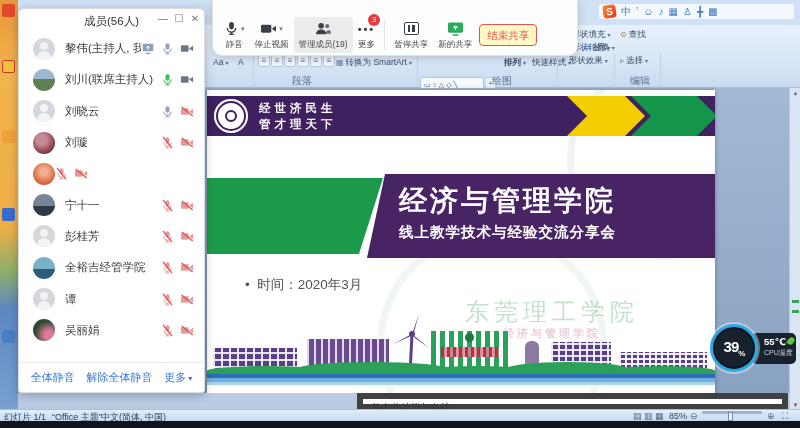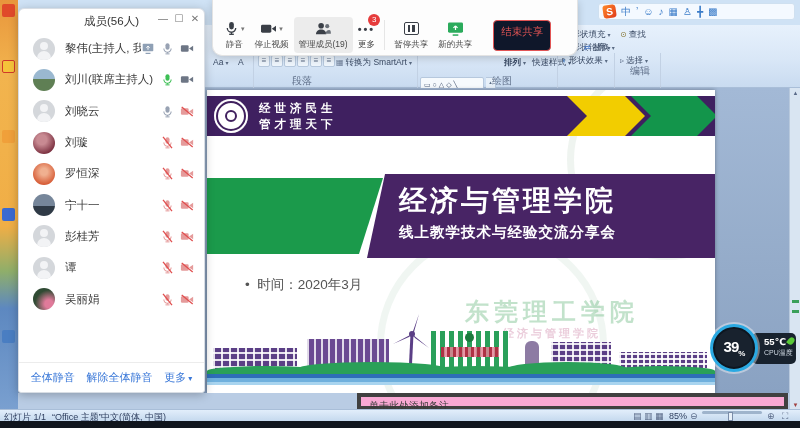--- a/index.html
+++ b/index.html
@@ -39,38 +39,38 @@
   #seal::before{content:"";position:absolute;left:11px;top:11px;width:8px;height:8px;border:2px solid #41215f;border-radius:50%}
   #motto{left:52px;top:4px;color:#fff;font-family:Liberation Serif, serif;font-weight:bold;font-size:11.5px;line-height:16px;letter-spacing:4px;white-space:pre-line}
   .chev{position:absolute;top:0;height:40px;clip-path:polygon(0 0,calc(100% - 20px) 0,100% 50%,calc(100% - 20px) 100%,0 100%,20px 50%)}
   #chev-yellow{left:360px;width:78px;background:#f2cd00}
   #chev-green{left:424px;width:86px;background:#13954b}
   #band-purple{left:146px;top:84px;width:362px;height:84px;background:#482465;clip-path:polygon(32px 0,100% 0,100% 100%,14px 100%)}
   #band-green{left:0;top:88px;width:176px;height:76px;background:#1b9a4b;clip-path:polygon(0 0,100% 0,calc(100% - 24px) 100%,0 100%)}
   #slide-title{left:192px;top:92px;color:#fff;font-family:"DejaVu Serif",serif;font-weight:bold;font-size:28px;letter-spacing:3px}
   #slide-subtitle{left:192px;top:133px;color:#fff;font-family:"DejaVu Serif",serif;font-weight:bold;font-size:14.5px;letter-spacing:1px}
   #bullet-line{left:38px;top:186px;color:#555;font-size:13.5px}
-  #wm-text1{left:258px;top:206px;font-size:24px;font-weight:bold;letter-spacing:5px;color:rgba(120,190,140,.45)}
+  #wm-text1{left:258px;top:206px;font-size:24px;font-weight:normal;letter-spacing:5px;color:rgba(120,190,140,.45)}
   #wm-text2{left:296px;top:236px;font-size:11px;font-weight:bold;letter-spacing:3px;color:rgba(205,130,165,.4)}
   
   .bld{position:absolute}
   #water{left:0;top:284px;width:100%;height:11px;background:linear-gradient(180deg,#2e6db8 0 35%,#6fb0dd 35% 70%,#a8d4ef 70% 100%)}
   .grass{position:absolute;background:#2aa058;border-radius:50% 50% 0 0}
   #b1{left:6px;top:258px;width:84px;height:27px;background:#5b3f86;background-image:repeating-linear-gradient(0deg,rgba(255,255,255,.85) 0 2px,transparent 2px 7px),repeating-linear-gradient(90deg,rgba(255,255,255,.85) 0 2px,transparent 2px 8px)}
   #b2{left:100px;top:249px;width:82px;height:36px;background:#6b4a92;background-image:repeating-linear-gradient(90deg,rgba(255,255,255,.8) 0 2px,transparent 2px 7px)}
   #b3{left:224px;top:241px;width:78px;height:44px;background:repeating-linear-gradient(90deg,#2aa05a 0 5px,#fff 5px 9px)}
   #b3-sign{position:absolute;left:10px;top:16px;width:58px;height:10px;background:rgba(228,130,150,.85);background-image:repeating-linear-gradient(90deg,rgba(170,40,60,.9) 0 3px,transparent 3px 6px)}
   #b3-logo{position:absolute;left:34px;top:2px;width:9px;height:9px;border-radius:50%;background:#1b7a3d}
   #monument{left:318px;top:251px;width:14px;height:34px;background:#8d7ba3;border-radius:6px 6px 2px 2px}
   #b4{left:344px;top:252px;width:60px;height:33px;background:#5b3f86;background-image:repeating-linear-gradient(0deg,rgba(255,255,255,.85) 0 2px,transparent 2px 6px),repeating-linear-gradient(90deg,rgba(255,255,255,.85) 0 2px,transparent 2px 7px)}
   #b5{left:412px;top:262px;width:88px;height:23px;background:#5b3f86;background-image:repeating-linear-gradient(0deg,rgba(255,255,255,.9) 0 2px,transparent 2px 5px),repeating-linear-gradient(90deg,rgba(255,255,255,.9) 0 2px,transparent 2px 6px)}
 
   
   #notes-pane{left:0;top:393px;width:789px;height:17px;background:#b9cce4;z-index:1}
-  #notes-white{position:absolute;left:357px;top:0;width:431px;height:17px;background:#f9a8d4;border:4px solid #404040}
+  #notes-white{position:absolute;left:357px;top:0;width:431px;height:17px;background:#ffffff;border:6px solid #404040}
   #notes-text{position:absolute;left:8px;top:2px;font-size:10px;color:#3a3a3a}
   #status-bar{left:0;top:409px;width:800px;height:12px;background:linear-gradient(180deg,#e2eefb,#c5d9ee);border-top:1px solid #a9bed8;z-index:3;font-size:9px;color:#2f3f5f}
   #status-bar span{position:absolute;top:1px;white-space:nowrap}
   .view-ico{font-size:9px;color:#5a6a88}
   #zoom-track{position:absolute;left:702px;top:5px;width:60px;height:3px;background:#9fb4cc;border-radius:2px}
   #zoom-thumb{position:absolute;left:26px;top:-3px;width:5px;height:9px;background:#e8f0f8;border:1px solid #7a8ca8}
   #taskbar{left:0;top:421px;width:800px;height:7px;background:#10151d;z-index:4}
 
   
   #members-panel{left:18px;top:8px;width:187px;height:385px;background:#fff;border:1px solid #d8dde4;border-radius:6px 6px 3px 3px;z-index:10;box-shadow:0 2px 10px rgba(0,0,0,.25);display:flex;flex-direction:column}
@@ -100,21 +100,21 @@
   #meet-title{position:absolute;left:0;right:0;top:2px;text-align:center;font-size:10.5px;color:#2e2e2e;white-space:nowrap}
   #meet-btns{position:absolute;left:6px;right:6px;top:16px;height:38px;display:flex;align-items:center}
   .tbtn{display:flex;flex-direction:column;align-items:center;justify-content:center;height:36px;padding:0 5px;position:relative;cursor:pointer}
   .tbtn .tico{height:18px;display:flex;align-items:center}
   .tbtn .tlab{font-size:8.5px;color:#4a4a4a;margin-top:1px;white-space:nowrap}
   .tbtn.hl{background:#ececec;border-radius:4px}
   .tcaret{font-size:7px;color:#777;margin-left:2px}
   .dots{letter-spacing:2px;font-size:11px;color:#3a3f47;font-weight:bold}
   #more-badge{position:absolute;top:-3px;right:0;min-width:12px;height:12px;border-radius:6px;background:#e63c3c;color:#fff;font-size:8px;line-height:12px;text-align:center;padding:0 2px}
   .tb-sep{width:1px;height:30px;background:#e6e6e6;margin:0 4px}
-  #end-share-btn{margin-left:16px;width:58px;height:31px;border:1px solid #e25454;border-radius:4px;color:#e25454;font-size:10.5px;line-height:20px;text-align:center;background:#0f172a;cursor:pointer;flex:none}
+  #end-share-btn{margin-left:2px;width:58px;height:22px;border:1px solid #e25454;border-radius:4px;color:#e25454;font-size:10.5px;line-height:20px;text-align:center;background:#fef9c3;cursor:pointer;flex:none}
   .pause-ico{width:15px;height:13px;border:1.4px solid #3a3f47;border-radius:2px;display:flex;align-items:center;justify-content:center;gap:2px}
   .pause-ico i{display:block;width:2.5px;height:7px;background:#3a3f47}
 
   
   #sogou-bar{left:598px;top:3px;width:197px;height:17px;background:#f4f9ff;border:1px solid #cfe0f0;border-radius:3px;z-index:12;display:flex;align-items:center;padding:0 4px;gap:5px}
   #sogou-logo{width:13px;height:13px;border-radius:3px;background:linear-gradient(135deg,#ff8a2a,#e0391a);color:#fff;font-weight:bold;font-size:10px;line-height:13px;text-align:center;transform:rotate(-8deg)}
   .sg-ico{font-size:10px;color:#3b7cc9;line-height:15px}
 
   
   #cpu-panel{left:752px;top:333px;width:44px;height:31px;background:#18222e;border-radius:5px;z-index:11;color:#fff;padding:3px 0 0 12px}
@@ -154,21 +154,21 @@
     <span class="rb-lab" style="left:532px;top:32px"><span>快速样式</span><span class="caret"></span></span>
     <span class="rb-lab" style="left:562px;top:4px"><span class="mini-ico" style="color:#c8a23a">▨</span><span>形状填充</span><span class="caret"></span></span>
     <span class="rb-lab" style="left:562px;top:17px"><span class="mini-ico" style="color:#7a5ab8">▭</span><span>形状轮廓</span><span class="caret"></span></span>
     <span class="rb-lab" style="left:562px;top:30px"><span class="mini-ico" style="color:#5a8ac8">◐</span><span>形状效果</span><span class="caret"></span></span>
     <div class="rb-sep" style="left:614px"></div>
     <span class="rb-lab" style="left:620px;top:4px"><span class="mini-ico" style="color:#8a7a3a">⊙</span><span>查找</span></span>
     <span class="rb-lab" style="left:584px;top:17px"><span class="mini-ico" style="color:#4a7ac8">⇄</span><span>替换</span><span class="caret"></span></span>
     <span class="rb-lab" style="left:620px;top:30px"><span class="mini-ico" style="color:#5a6a84">▹</span><span>选择</span><span class="caret"></span></span>
     <span class="rb-grp" style="left:292px;top:49px">段落</span>
     <span class="rb-grp" style="left:492px;top:49px">绘图</span>
-    <span class="rb-grp" style="left:630px;top:39px">编辑</span>
+    <span class="rb-grp" style="left:630px;top:49px">编辑</span>
     <div class="rb-sep" style="left:253px"></div>
     <div class="rb-sep" style="left:417px"></div>
     <div class="rb-sep" style="left:557px"></div>
     <div class="rb-sep" style="left:660px"></div>
   </div>
 
   <div class="abs" id="slide-area"></div>
 
   <div class="abs" id="v-scrollbar">
     <span class="sb-arrow" style="top:2px">▲</span>
@@ -335,21 +335,20 @@
               <svg width="14" height="13" viewBox="0 0 16 16">
                 <rect x="0.5" y="4" width="9.5" height="8" rx="1.5" fill="#e59b9b"></rect>
                 <path d="M10.5 8l5-3.4v6.8z" fill="#e59b9b"></path>
                 <line x1="1.5" y1="2.5" x2="15" y2="13.5" stroke="#e04f4f" stroke-width="1.6"></line>
               </svg>
             </span>
           </span>
         </div>
         <div class="m-row">
           <span class="av p3"></span>
-          <span class="m-name">罗恒深</span>
           <span class="m-icons">
             <span>
               <svg width="13" height="13" viewBox="0 0 16 16">
                 <rect x="5.5" y="1.5" width="5" height="8" rx="2.5" fill="#e59b9b"></rect>
                 <path d="M3.5 8a4.5 4.5 0 0 0 9 0" fill="none" stroke="#e59b9b" stroke-width="1.3"></path>
                 <line x1="8" y1="12.5" x2="8" y2="14" stroke="#e59b9b" stroke-width="1.3"></line>
                 <line x1="5.5" y1="14.6" x2="10.5" y2="14.6" stroke="#e59b9b" stroke-width="1.3"></line>
                 <line x1="2.5" y1="1" x2="13.5" y2="15" stroke="#e04f4f" stroke-width="1.6"></line>
               </svg>
             </span>
@@ -380,20 +379,42 @@
                 <rect x="0.5" y="4" width="9.5" height="8" rx="1.5" fill="#e59b9b"></rect>
                 <path d="M10.5 8l5-3.4v6.8z" fill="#e59b9b"></path>
                 <line x1="1.5" y1="2.5" x2="15" y2="13.5" stroke="#e04f4f" stroke-width="1.6"></line>
               </svg>
             </span>
           </span>
         </div>
         <div class="m-row">
           <span class="av gray"></span>
           <span class="m-name">彭桂芳</span>
+          <span class="m-icons">
+            <span>
+              <svg width="13" height="13" viewBox="0 0 16 16">
+                <rect x="5.5" y="1.5" width="5" height="8" rx="2.5" fill="#e59b9b"></rect>
+                <path d="M3.5 8a4.5 4.5 0 0 0 9 0" fill="none" stroke="#e59b9b" stroke-width="1.3"></path>
+                <line x1="8" y1="12.5" x2="8" y2="14" stroke="#e59b9b" stroke-width="1.3"></line>
+                <line x1="5.5" y1="14.6" x2="10.5" y2="14.6" stroke="#e59b9b" stroke-width="1.3"></line>
+                <line x1="2.5" y1="1" x2="13.5" y2="15" stroke="#e04f4f" stroke-width="1.6"></line>
+              </svg>
+            </span>
+            <span>
+              <svg width="14" height="13" viewBox="0 0 16 16">
+                <rect x="0.5" y="4" width="9.5" height="8" rx="1.5" fill="#e59b9b"></rect>
+                <path d="M10.5 8l5-3.4v6.8z" fill="#e59b9b"></path>
+                <line x1="1.5" y1="2.5" x2="15" y2="13.5" stroke="#e04f4f" stroke-width="1.6"></line>
+              </svg>
+            </span>
+          </span>
+        </div>
+        <div class="m-row">
+          <span class="av p5"></span>
+          <span class="m-name">全裕吉经管学院</span>
           <span class="m-icons">
             <span>
               <svg width="13" height="13" viewBox="0 0 16 16">
                 <rect x="5.5" y="1.5" width="5" height="8" rx="2.5" fill="#e59b9b"></rect>
                 <path d="M3.5 8a4.5 4.5 0 0 0 9 0" fill="none" stroke="#e59b9b" stroke-width="1.3"></path>
                 <line x1="8" y1="12.5" x2="8" y2="14" stroke="#e59b9b" stroke-width="1.3"></line>
                 <line x1="5.5" y1="14.6" x2="10.5" y2="14.6" stroke="#e59b9b" stroke-width="1.3"></line>
                 <line x1="2.5" y1="1" x2="13.5" y2="15" stroke="#e04f4f" stroke-width="1.6"></line>
               </svg>
             </span>

